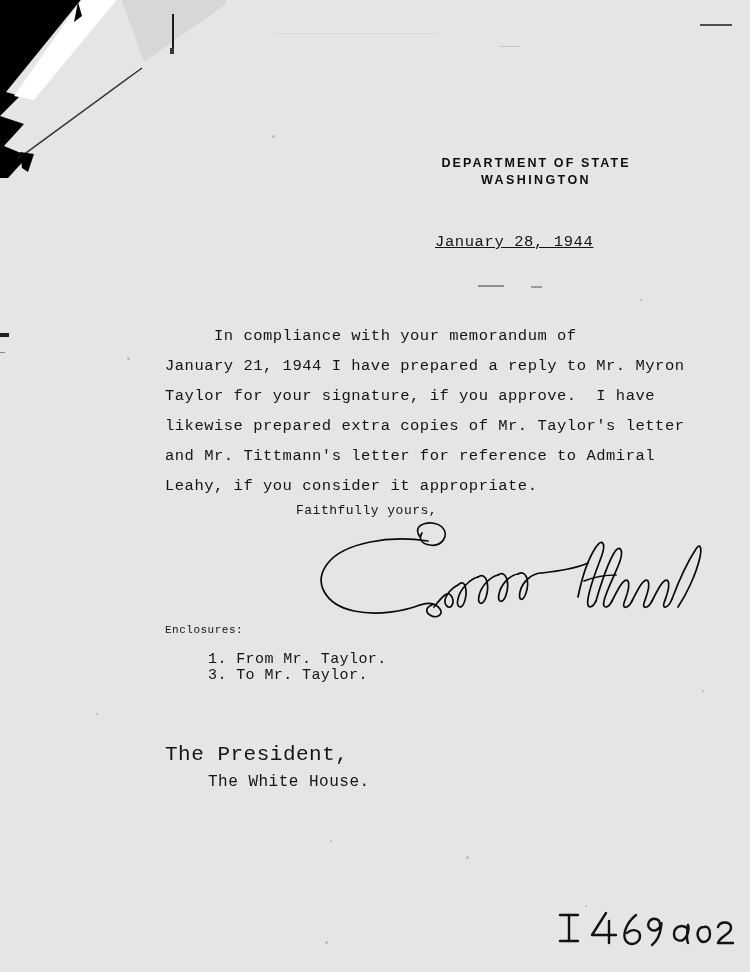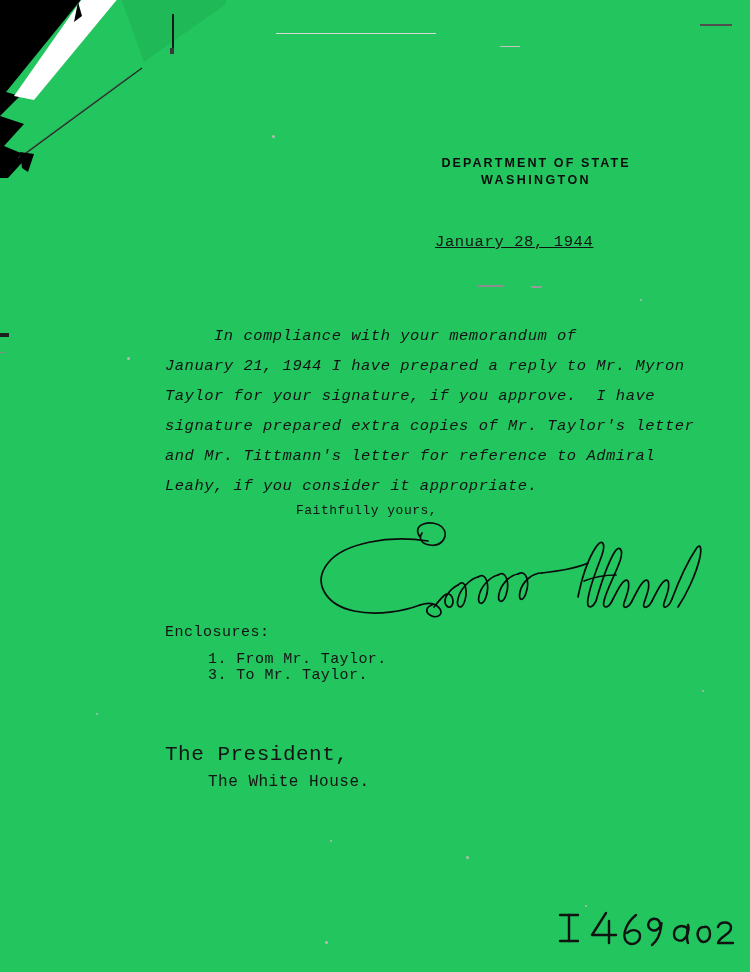--- a/index.html
+++ b/index.html
@@ -5,21 +5,21 @@
   html, body {
     margin: 0;
     padding: 0;
     background: #ffffff;
   }
 
   #page {
     position: relative;
     width: 750px;
     height: 972px;
-    background: #22c55e;
+    background: #e5e5e5;
     overflow: hidden;
     font-family: "Liberation Mono", "DejaVu Sans Mono", monospace;
     color: #141414;
   }
 
   
   .scan-corner {
     position: absolute;
     top: -4px;
     left: -6px;
@@ -78,21 +78,21 @@
   }
 
   .body-block {
     position: absolute;
     top: 321px;
     left: 165px;
     font-size: 15.5px;
     letter-spacing: 0.5px;
     line-height: 30px;
   }
-  .body-block .ln { white-space: pre; font-style: italic; }
+  .body-block .ln { white-space: pre; }
 
   .closing {
     position: absolute;
     top: 503px;
     left: 296px;
     font-size: 13px;
     letter-spacing: 0.5px;
   }
 
   
@@ -103,21 +103,21 @@
     width: 420px;
     height: 102px;
     pointer-events: none;
   }
 
   
   .enclosures-heading {
     position: absolute;
     top: 624px;
     left: 165px;
-    font-size: 15px;
+    font-size: 11px;
     letter-spacing: 0.5px;
   }
 
   .enclosures-list {
     position: absolute;
     top: 652px;
     left: 208px;
     font-size: 15px;
     letter-spacing: 0.4px;
     line-height: 15.5px;
@@ -191,21 +191,21 @@
   <div class="letterhead letterhead-dept">DEPARTMENT OF STATE</div>
   <div class="letterhead letterhead-city">WASHINGTON</div>
 
   <div class="date-line">January 28, 1944</div>
 
 
   <div class="body-block">
     <div class="ln">     In compliance with your memorandum of</div>
     <div class="ln">January 21, 1944 I have prepared a reply to Mr. Myron</div>
     <div class="ln">Taylor for your signature, if you approve.  I have</div>
-    <div class="ln">signature prepared extra copies of Mr. Taylor's letter</div>
+    <div class="ln">likewise prepared extra copies of Mr. Taylor's letter</div>
     <div class="ln">and Mr. Tittmann's letter for reference to Admiral</div>
     <div class="ln">Leahy, if you consider it appropriate.</div>
   </div>
 
   <div class="closing">Faithfully yours,</div>
 
   <svg class="signature" viewBox="0 0 420 102" xmlns="http://www.w3.org/2000/svg" fill="none" stroke="#0a0a0a" stroke-width="1.7" stroke-linecap="round" stroke-linejoin="round">
 
     <path d="M128,18 C118,4 142,0 150,8 C158,16 150,28 138,26 C130,25 126,20 130,14"></path>
 

